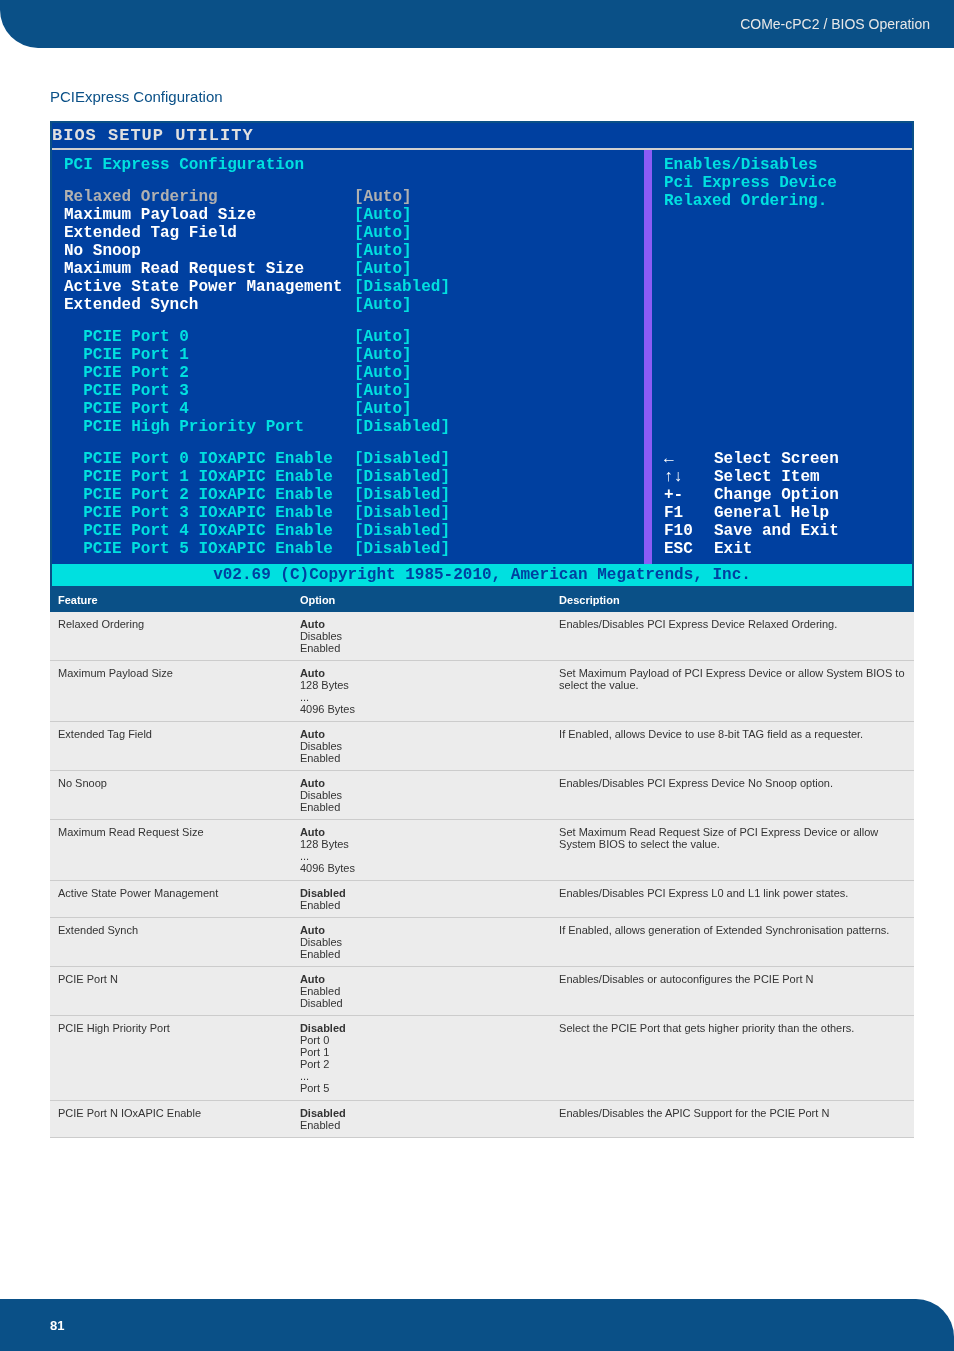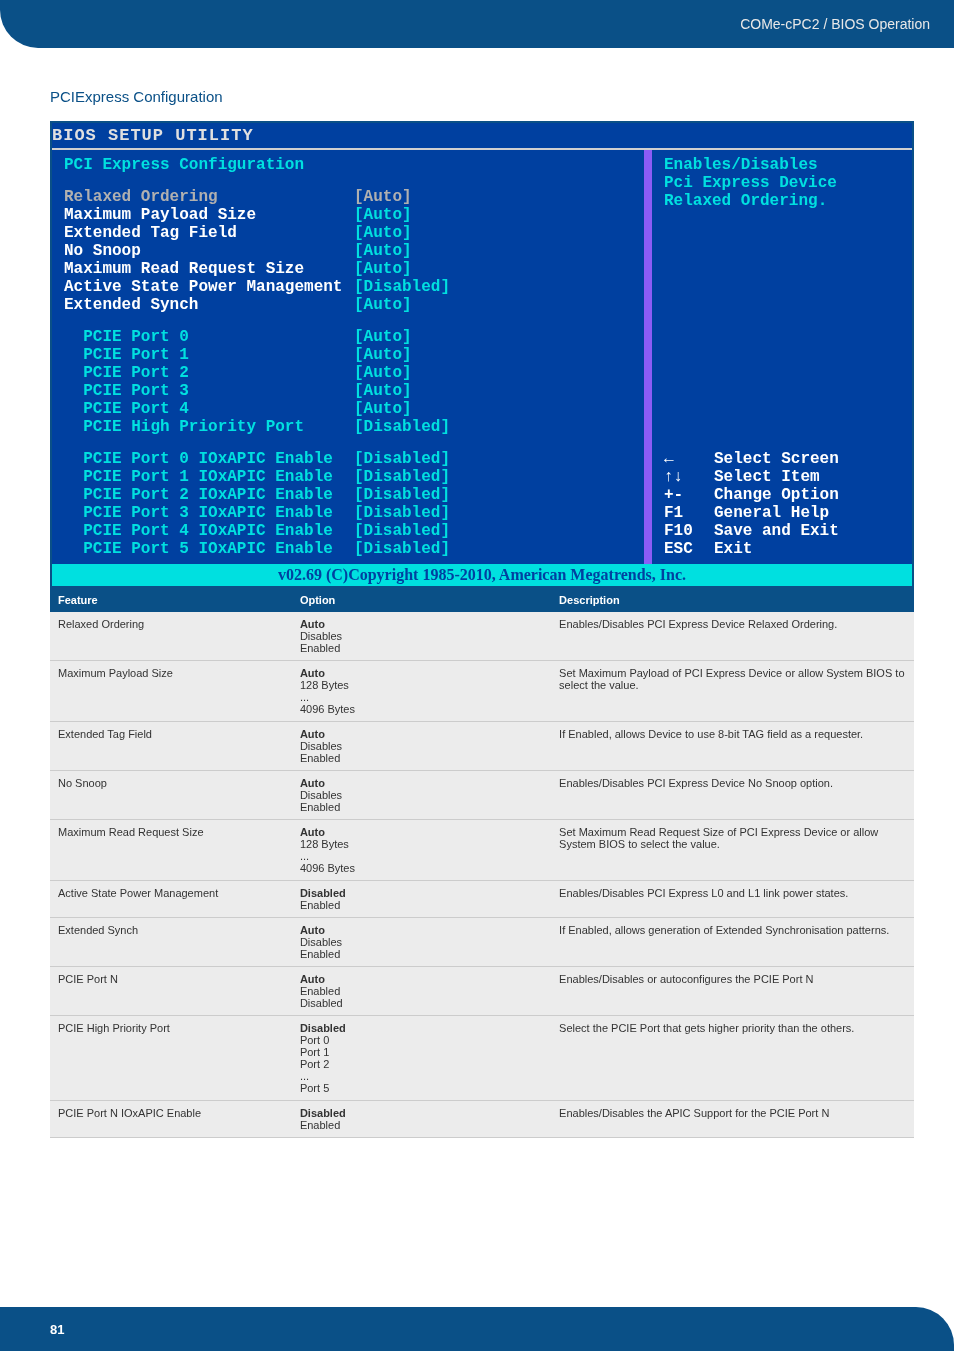--- a/index.html
+++ b/index.html
@@ -15,30 +15,30 @@
   .bios-left { flex: 1; border-right: 8px solid #8b5cf6; padding: 6px 12px; font-family: "Courier New", monospace; color: #fff; font-weight: bold; font-size: 16px; }
   .bios-right { width: 260px; padding: 6px 12px; font-family: "Courier New", monospace; color: #fff; font-weight: bold; font-size: 16px; display: flex; flex-direction: column; }
   .bios-row { display: flex; }
   .bios-lbl { width: 290px; white-space: pre; }
   .bios-sel { color: #b0b0b0; }
   .bios-sel-lbl { width: 290px; color: #b0b0b0; }
   .cyan { color: #00e0e0; }
   .help-bottom { margin-top: auto; }
   .help-row { display: flex; }
   .help-key { width: 50px; white-space: pre; }
-  .bios-copy { background: #00e0e0; color: #0040a0; font-family: Liberation Serif, serif; font-weight: bold; text-align: center; font-size: 16px; padding: 2px 0; }
+  .bios-copy { background: #00e0e0; color: #0040a0; font-family: Liberation Mono, monospace; font-weight: bold; text-align: center; font-size: 16px; padding: 2px 0; }
   .spacer-line { height: 14px; }
   table.features { width: 100%; border-collapse: collapse; font-size: 11px; }
   table.features th { background: #0a5087; color: #fff; text-align: left; padding: 6px 8px; font-weight: bold; }
   table.features td { padding: 6px 8px; vertical-align: top; color: #333; }
   table.features tr.data-row { border-bottom: 1px solid #ccc; }
   table.features tr.data-row td { background: #ececec; }
   table.features td.opt b { font-weight: bold; }
   .optline { display: block; }
-  .footer-bar { position: absolute; bottom: 0; left: 0; right: 0; height: 44px; background: #0a5087; display: flex; align-items: center; padding-left: 50px; border-top-right-radius: 38px; }
+  .footer-bar { position: absolute; bottom: 0; left: 0; right: 0; height: 52px; background: #0a5087; display: flex; align-items: center; padding-left: 50px; border-top-right-radius: 38px; }
   .footer-page { color: #fff; font-weight: bold; font-size: 13px; }
 </style>
 </head>
 <body>
 
 <div class="top-banner">
   <span>COMe-cPC2 / BIOS Operation</span>
 </div>
 
 <div class="page-body">

